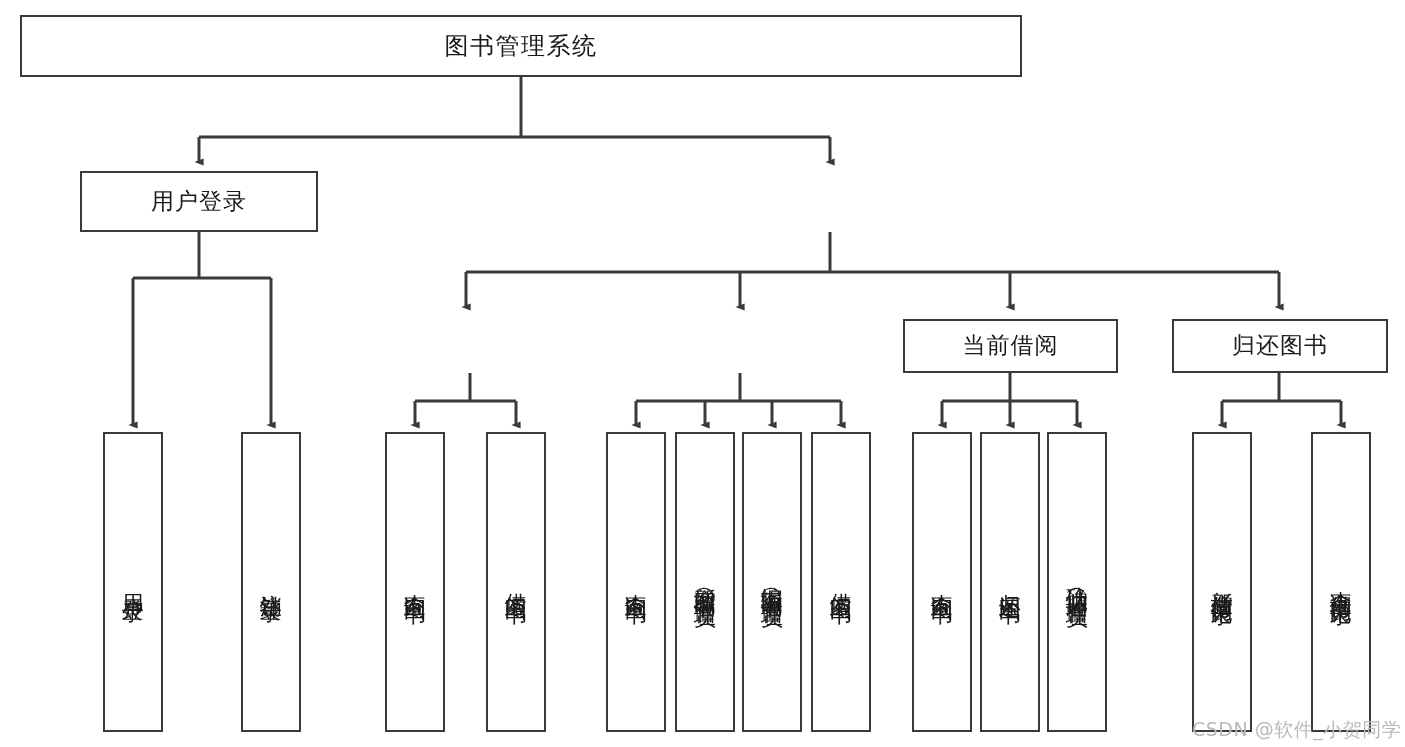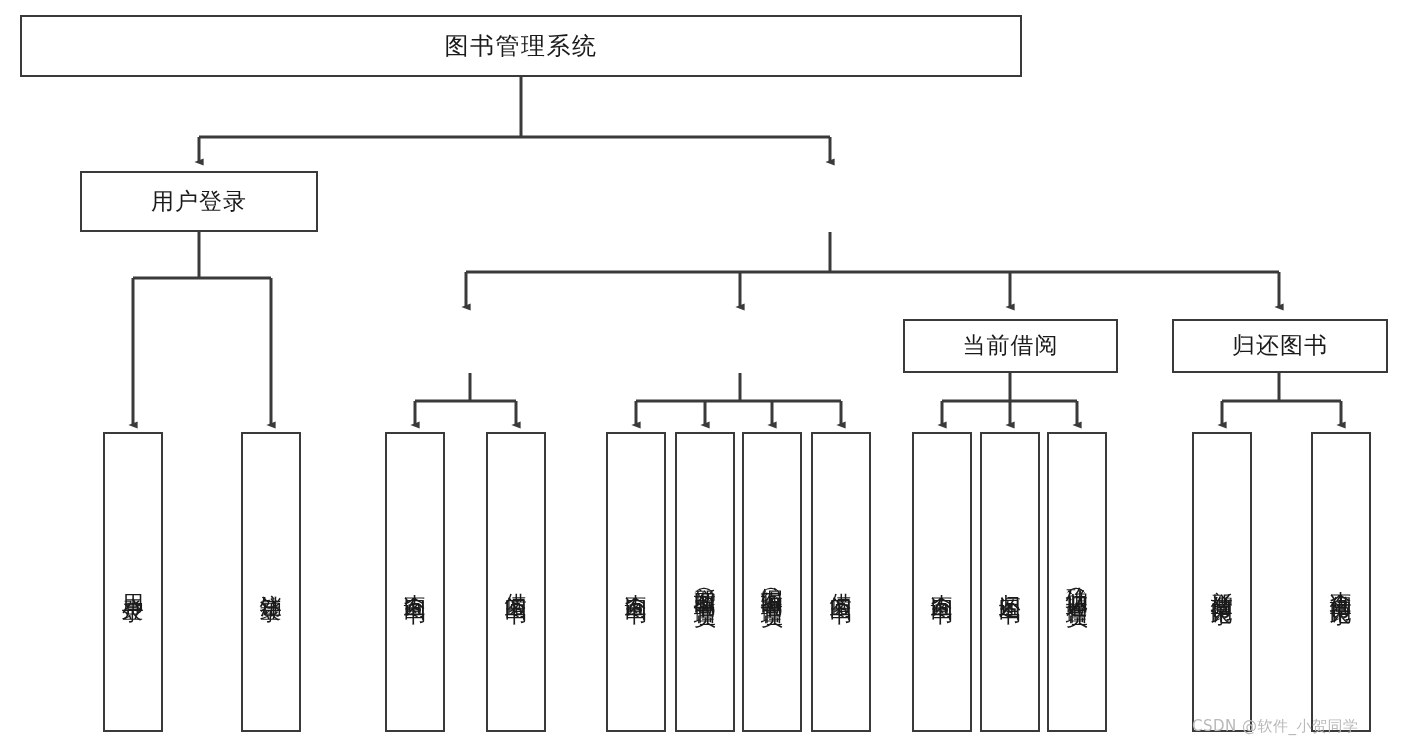--- a/index.html
+++ b/index.html
@@ -56,21 +56,21 @@
     text-align: center;
   }
   .node-leaf span {
     writing-mode: vertical-rl;
     text-orientation: upright;
     display: block;
     max-height: 100%;
   }
   .watermark {
     position: absolute;
-    font-size: 15px;
+    font-size: 19px;
     color: #b9b9b9;
     letter-spacing: 0.5px;
     white-space: nowrap;
     user-select: none;
   }
 </style>
 </head>
 <body>
 
 <div id="canvas">

